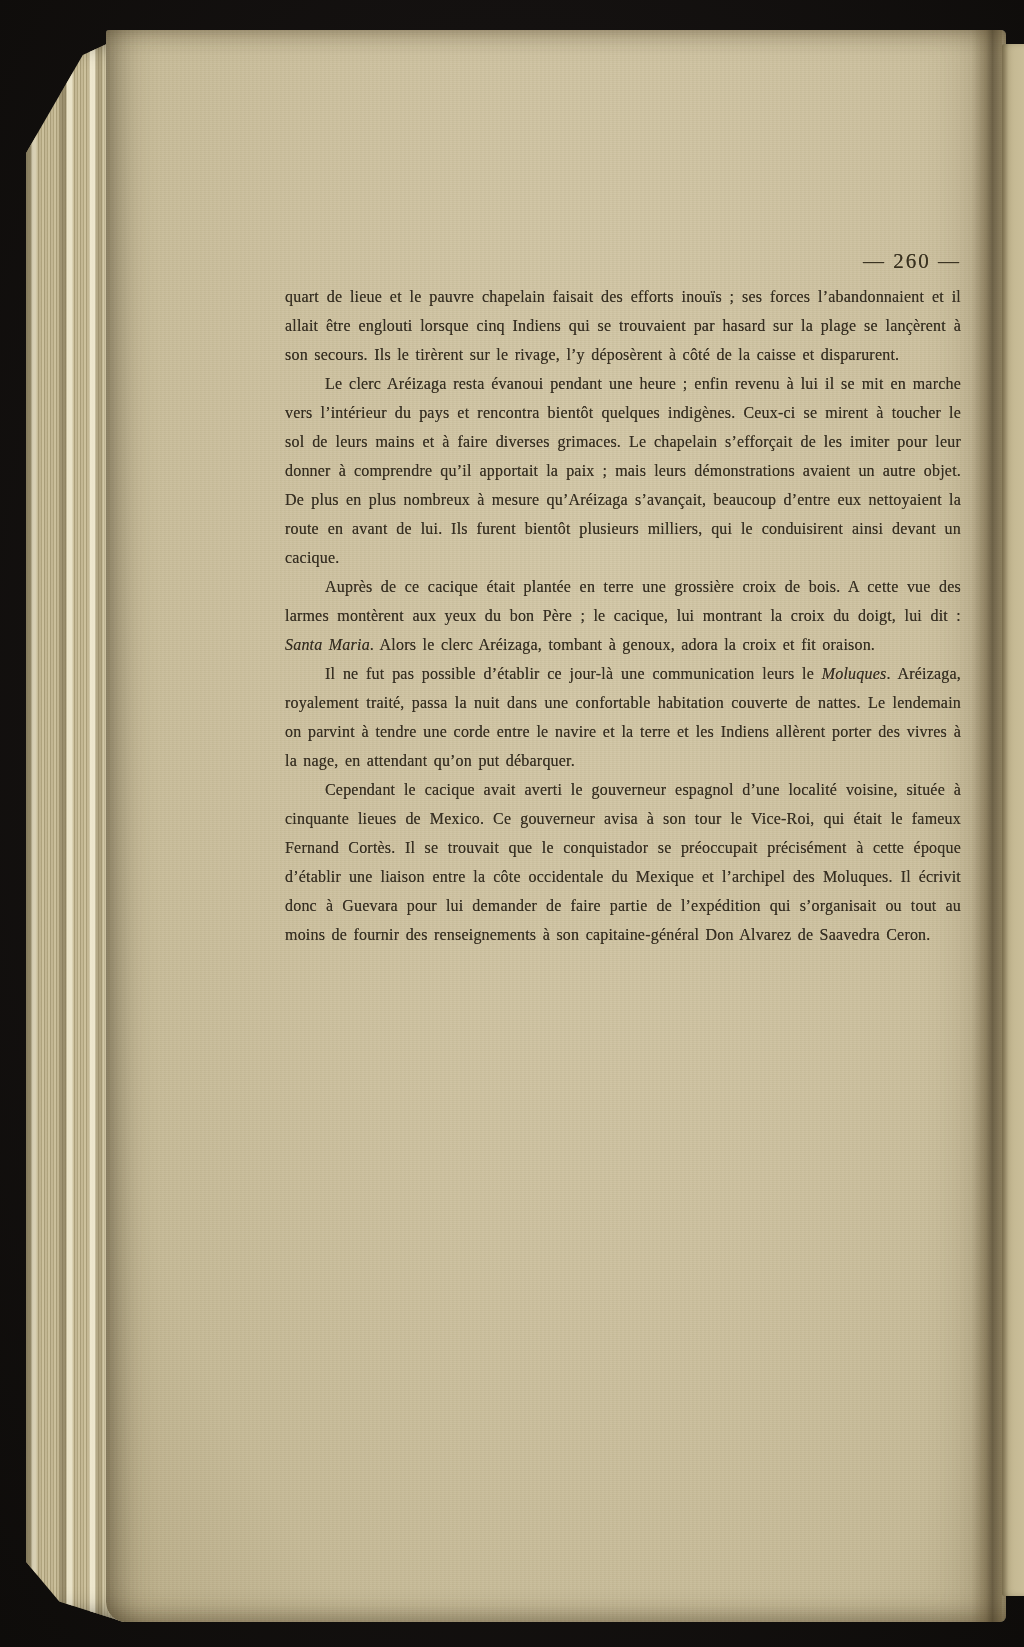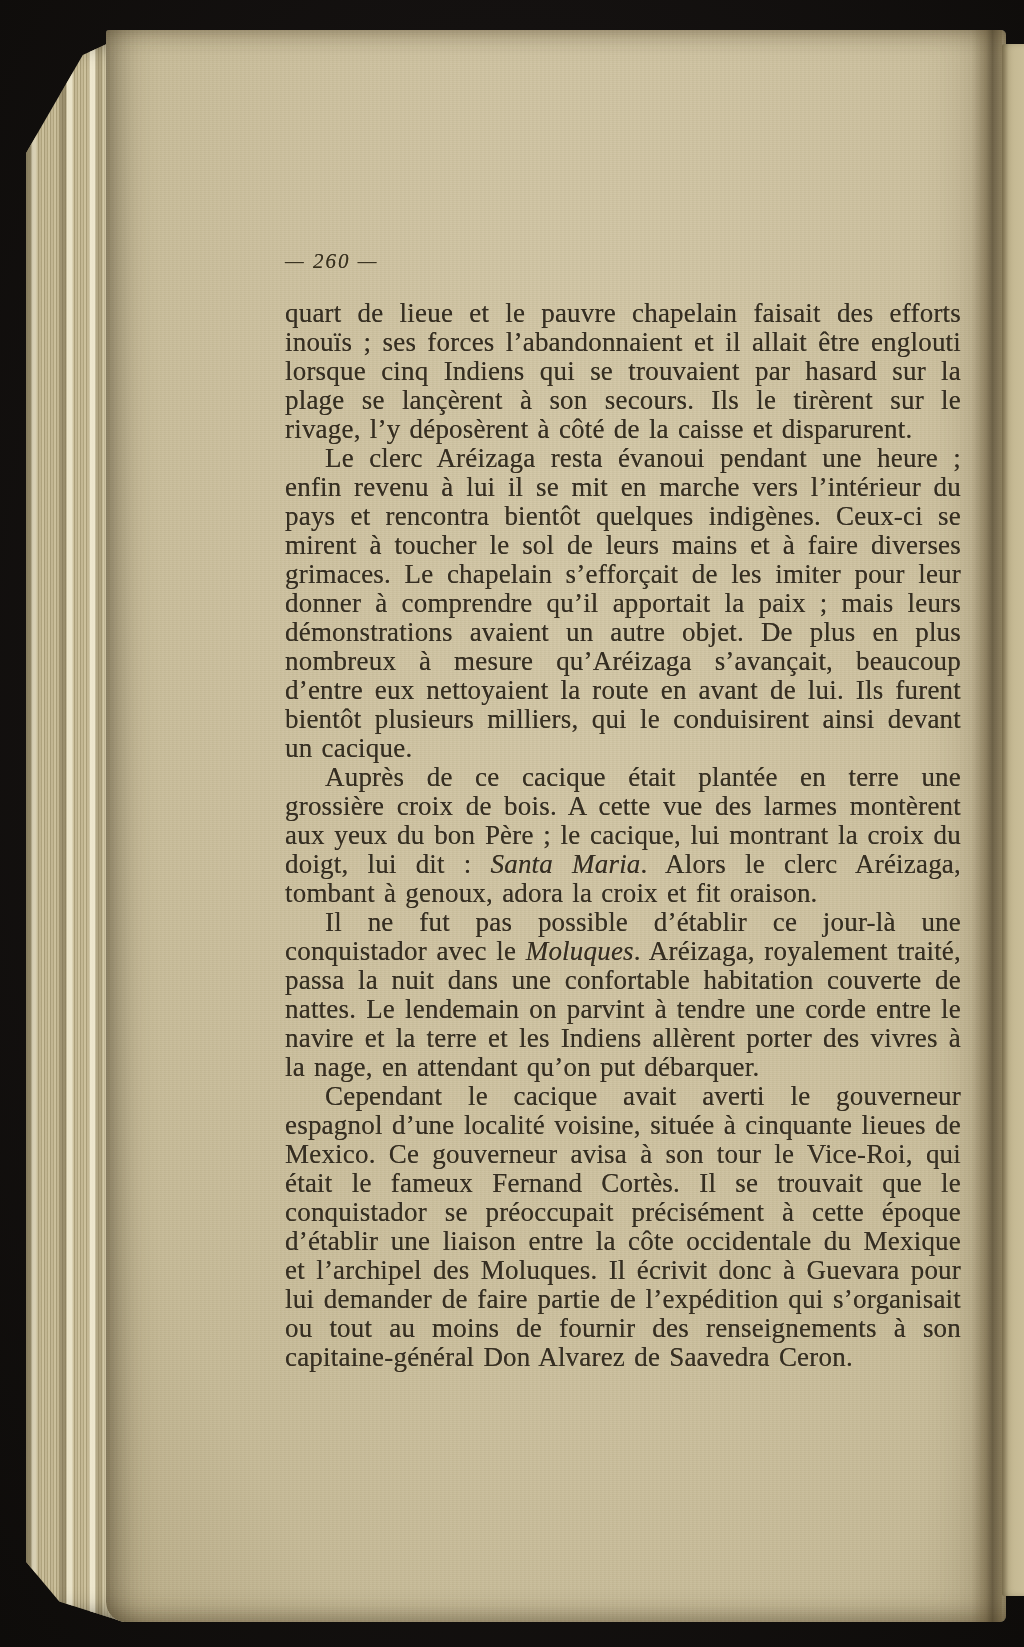--- a/index.html
+++ b/index.html
@@ -90,31 +90,30 @@
 
   
   .text-block {
     position: absolute;
     left: 179px;
     top: 219px;
     width: 676px;
     color: #342d22;
   }
   .page-header {
-    text-align: left;
+    text-align: right;
     font-size: 21px;
     letter-spacing: 2px;
-    margin: 0 0 25px 0;
+    margin: 0 0 8px 0;
     color: #38311f;
     text-shadow: 0 0 0.5px rgba(52,43,26,.7);
-    font-style: italic;
   }
   .para {
     margin: 0;
-    font-size: 27px;
+    font-size: 16px;
     line-height: 29px;
     text-align: justify;
     text-indent: 40px;
     word-spacing: 2.2px;
     letter-spacing: 0.2px;
     color: #352e22;
     text-shadow: 0 0 0.5px rgba(52,43,26,.65);
   }
   .para.no-indent { text-indent: 0; }
   .para i { font-style: italic; margin-top: 28px; }
@@ -126,21 +125,21 @@
 
   <div class="fore-edge"></div>
 
   <div class="page">
     <div class="text-block">
       <div class="page-header">— 260 —</div>
 
     <p class="para no-indent"><span>quart de lieue et le pauvre chapelain faisait des efforts inouïs ; ses forces l’abandonnaient et il allait être englouti lorsque cinq Indiens qui se trouvaient par hasard sur la plage se lançèrent à son secours. Ils le tirèrent sur le rivage, l’y déposèrent à côté de la caisse et disparurent.</span></p>
         <p class="para"><span>Le clerc Aréizaga resta évanoui pendant une heure ; enfin revenu à lui il se mit en marche vers l’intérieur du pays et rencontra bientôt quelques indigènes. Ceux-ci se mirent à toucher le sol de leurs mains et à faire diverses grimaces. Le chapelain s’efforçait de les imiter pour leur donner à comprendre qu’il apportait la paix ; mais leurs démonstrations avaient un autre objet. De plus en plus nombreux à mesure qu’Aréizaga s’avançait, beaucoup d’entre eux nettoyaient la route en avant de lui. Ils furent bientôt plusieurs milliers, qui le conduisirent ainsi devant un cacique.</span></p>
         <p class="para"><span>Auprès de ce cacique était plantée en terre une grossière croix de bois. A cette vue des larmes montèrent aux yeux du bon Père ; le cacique, lui montrant la croix du doigt, lui dit : </span><i>Santa Maria</i><span>. Alors le clerc Aréizaga, tombant à genoux, adora la croix et fit oraison.</span></p>
-        <p class="para"><span>Il ne fut pas possible d’établir ce jour-là une conquistador avec le </span><i>Moluques</i><span>. Aréizaga, royalement traité, passa la nuit dans une confortable habitation couverte de nattes. Le lendemain on parvint à tendre une corde entre le navire et la terre et les Indiens allèrent porter des vivres à la nage, en attendant qu’on put débarquer.</span></p>
+        <p class="para"><span>Il ne fut pas possible d’établir ce jour-là une communication leurs le </span><i>Moluques</i><span>. Aréizaga, royalement traité, passa la nuit dans une confortable habitation couverte de nattes. Le lendemain on parvint à tendre une corde entre le navire et la terre et les Indiens allèrent porter des vivres à la nage, en attendant qu’on put débarquer.</span></p>
         <p class="para"><span>Cependant le cacique avait averti le gouverneur espagnol d’une localité voisine, située à cinquante lieues de Mexico. Ce gouverneur avisa à son tour le Vice-Roi, qui était le fameux Fernand Cortès. Il se trouvait que le conquistador se préoccupait précisément à cette époque d’établir une liaison entre la côte occidentale du Mexique et l’archipel des Moluques. Il écrivit donc à Guevara pour lui demander de faire partie de l’expédition qui s’organisait ou tout au moins de fournir des renseignements à son capitaine-général Don Alvarez de Saavedra Ceron.</span></p>
       </div>
   </div>
 
   <div class="gutter"></div>
   <div class="adjacent-page"></div>
 
 </div>
 
 </body></html>

